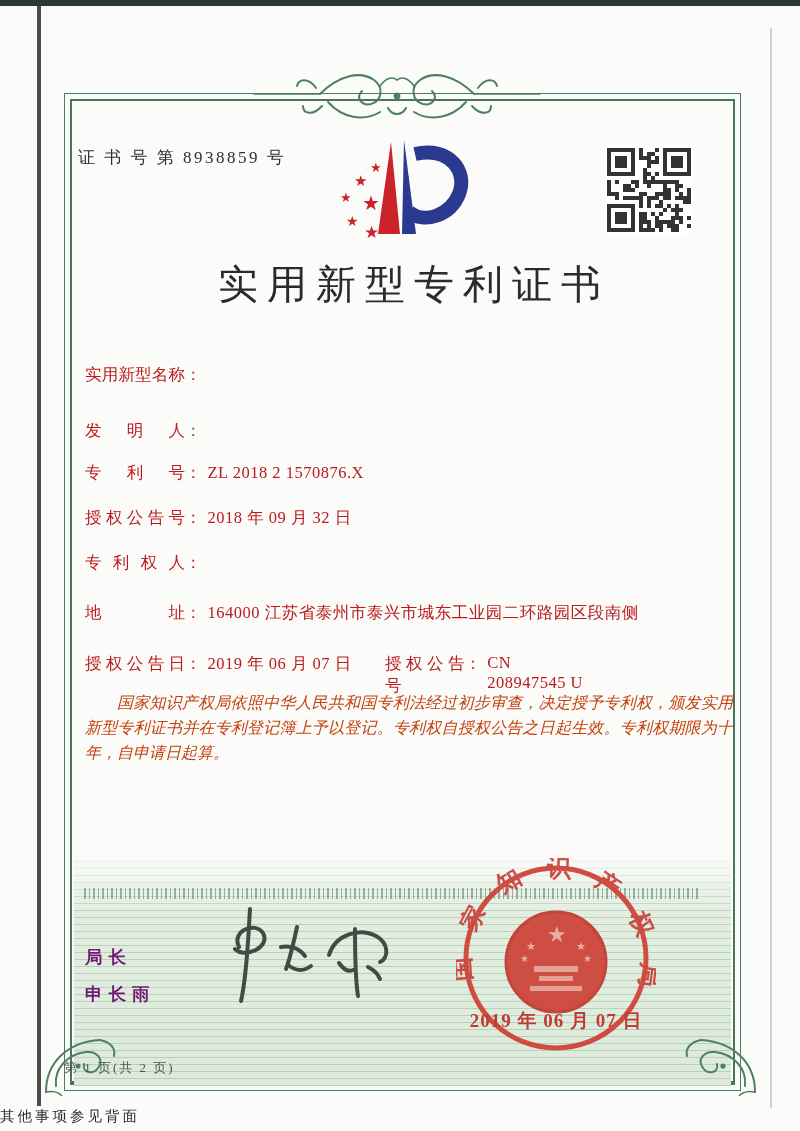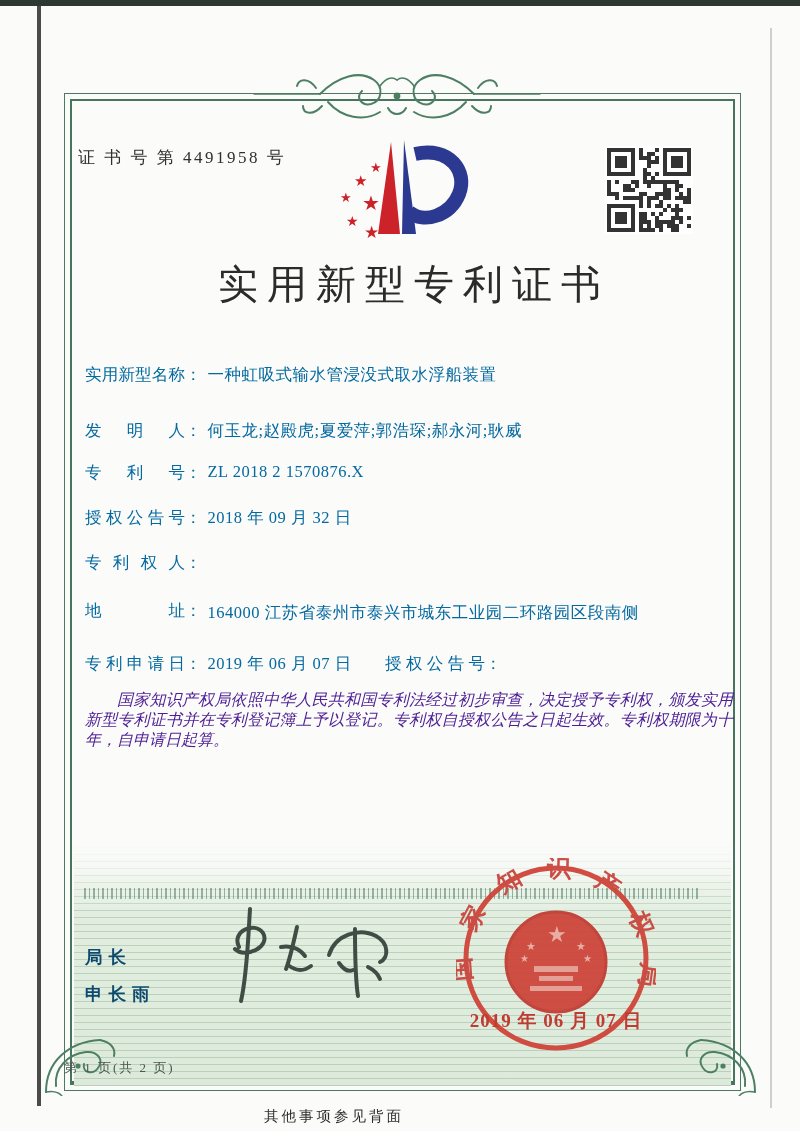--- a/index.html
+++ b/index.html
@@ -31,45 +31,45 @@
     background:repeating-linear-gradient(90deg, #4f7b63 0 2px, transparent 2px 5px, #4f7b63 5px 6px, transparent 6px 9px);
   }
 
   .cert-no { position:absolute; left:78px; top:146px; font-size:17px; letter-spacing:2.5px; color:#2f2f2f; }
   .title { position:absolute; left:64px; top:257px; width:677px; text-align:center;
            font-size:40px; letter-spacing:9px; padding-left:23px; color:#2b2b2b; font-weight:500; }
 
   .logo-svg { position:absolute; left:318px; top:134px; }
   .qr-svg { position:absolute; left:605px; top:146px; background:#fff; }
 
-  .row { position:absolute; left:85px; display:flex; font-size:16.5px; color:#0369a1; }
+  .row { position:absolute; left:85px; display:flex; font-size:16.5px; color:#b91c1c;align-items:center; }
   .lbl { display:inline-block; width:100px; text-align:justify; text-align-last:justify; }
   .colon { display:inline-block; margin-right:6px; }
   .val { letter-spacing:.5px; }
   .val-wrap { width:470px; line-height:25px; }
   .row-y1{top:364px} .row-y2{top:420px} .row-y3{top:462px} .row-y4{top:507px}
   .row-y5{top:552px} .row-y6{top:600px} .row-y7{top:653px}
   .grant-no-group{ position:absolute; left:300px; top:0; display:flex; }
 
   .paras { position:absolute; left:85px; top:690px; width:648px; }
-  .para { font-size:16px; line-height:20px; text-align:justify; text-indent:2em;
-          color:#4c1d95; font-style:italic; }
+  .para { font-size:16px; line-height:25px; text-align:justify; text-indent:2em;
+          color:#c2410c; font-style:italic; }
   .para + .para { margin-top:13px; }
 
   .officer { position:absolute; left:85px; top:939px; font-size:17.5px; font-weight:bold;
-             color:#0c4a6e; letter-spacing:6px; line-height:37px; }
+             color:#701a75; letter-spacing:6px; line-height:37px; }
   .signature-svg { position:absolute; left:203px; top:901px; }
 
   .seal-svg { position:absolute; left:456px; top:858px; opacity:.93; }
   .seal-date { position:absolute; left:458px; top:1008px; width:196px; text-align:center;
                font-size:19px; font-weight:bold; color:#bf3c32; letter-spacing:1px; }
 
   .page-indicator { position:absolute; left:64px; top:1059px; width:677px; 
                     font-size:13px; letter-spacing:2px; color:#4c564f; }
-  .back-note { position:absolute; left:0; top:1107px; width:668px; text-align:center;
+  .back-note { position:absolute; left:0; top:1107px; width:668px; 
                font-size:14.5px; letter-spacing:3px; color:#2e2e2e; }
 
   .ornament-top { position:absolute; left:252px; top:56px; }
   .ornament-bl { position:absolute; left:40px; top:1034px; }
   .ornament-br { position:absolute; left:675px; top:1034px; }
 </style>
 </head>
 <body>
 
 <div class="scan-top-band"></div>
@@ -116,21 +116,21 @@
 <svg class="ornament-br" width="86" height="62" viewBox="0 0 86 62">
   <g transform="translate(86,0) scale(-1,1)" stroke="#4d7f63" fill="none" stroke-width="2" stroke-linecap="round">
     <path d="M6,58 C6,28 28,8 60,6"></path>
     <path d="M16,52 c-2,-18 12,-32 30,-34 c12,-1 18,8 12,16 c-5,7 -16,5 -14,-4"></path>
     <path d="M60,6 c10,2 16,8 14,16"></path>
     <path d="M6,58 c10,-2 16,2 18,8" stroke-width="1.6"></path>
     <circle cx="38" cy="32" r="2.6" fill="#4d7f63" stroke="none"></circle>
   </g>
 </svg>
 
-<div class="cert-no">证 书 号 第 4491958 号</div>
+<div class="cert-no">证 书 号 第 8938859 号</div>
 
 <svg class="logo-svg" width="156" height="124" viewBox="0 0 156 124">
   <polygon points="73,8 82,100 60,100" fill="#cc2229"></polygon>
   <polygon points="86,6 98,100 84,100" fill="#2b3990"></polygon>
   <path d="M 97,20 C 132,12 150,38 141,60 C 132,82 106,90 91,78" stroke="#2b3990" stroke-width="14" fill="none"></path>
   <text x="52" y="38" font-size="13" fill="#cc2229">★</text>
   <text x="36" y="52" font-size="15" fill="#cc2229">★</text>
   <text x="22" y="68" font-size="13" fill="#cc2229">★</text>
   <text x="44" y="76" font-size="20" fill="#cc2229">★</text>
   <text x="28" y="92" font-size="14" fill="#cc2229">★</text>
@@ -272,26 +272,24 @@
     <rect x="0" y="56" width="28" height="28" fill="#333"></rect>
     <rect x="4" y="60" width="20" height="20" fill="#fff"></rect>
     <rect x="8" y="64" width="12" height="12" fill="#333"></rect>
   </svg>
 
 <div class="title">实用新型专利证书</div>
 
 <div class="row row-y1">
   <span class="lbl">实用新型名称</span>
     <span class="colon">：</span>
-  <span class="val">一种虹吸式输水管浸没式取水浮船装置</span>
 </div>
 <div class="row row-y2">
   <span class="lbl">发明人</span>
     <span class="colon">：</span>
-  <span class="val">何玉龙;赵殿虎;夏爱萍;郭浩琛;郝永河;耿威</span>
 </div>
 <div class="row row-y3">
   <span class="lbl">专利号</span>
     <span class="colon">：</span>
   <span class="val">ZL 2018 2 1570876.X</span>
 </div>
 <div class="row row-y4">
   <span class="lbl">授权公告号</span>
     <span class="colon">：</span>
   <span class="val">2018 年 09 月 32 日</span>
@@ -299,26 +297,27 @@
 <div class="row row-y5">
   <span class="lbl">专利权人</span>
     <span class="colon">：</span>
 </div>
 <div class="row row-y6">
   <span class="lbl">地址</span>
     <span class="colon">：</span>
   <span class="val val-wrap">164000 江苏省泰州市泰兴市城东工业园二环路园区段南侧</span>
 </div>
 <div class="row row-y7">
-  <span class="lbl">专利申请日</span>
+  <span class="lbl">授权公告日</span>
     <span class="colon">：</span>
   <span class="val">2019 年 06 月 07 日</span>
   <span class="grant-no-group">
     <span class="lbl">授权公告号</span>
       <span class="colon">：</span>
+    <span class="val">CN 208947545 U</span>
   </span>
 </div>
 
 <div class="paras">
   <p class="para">国家知识产权局依照中华人民共和国专利法经过初步审查，决定授予专利权，颁发实用新型专利证书并在专利登记簿上予以登记。专利权自授权公告之日起生效。专利权期限为十年，自申请日起算。</p>
 </div>
 
 <div class="officer">
   <div>局长</div>
   <div>申长雨</div>

